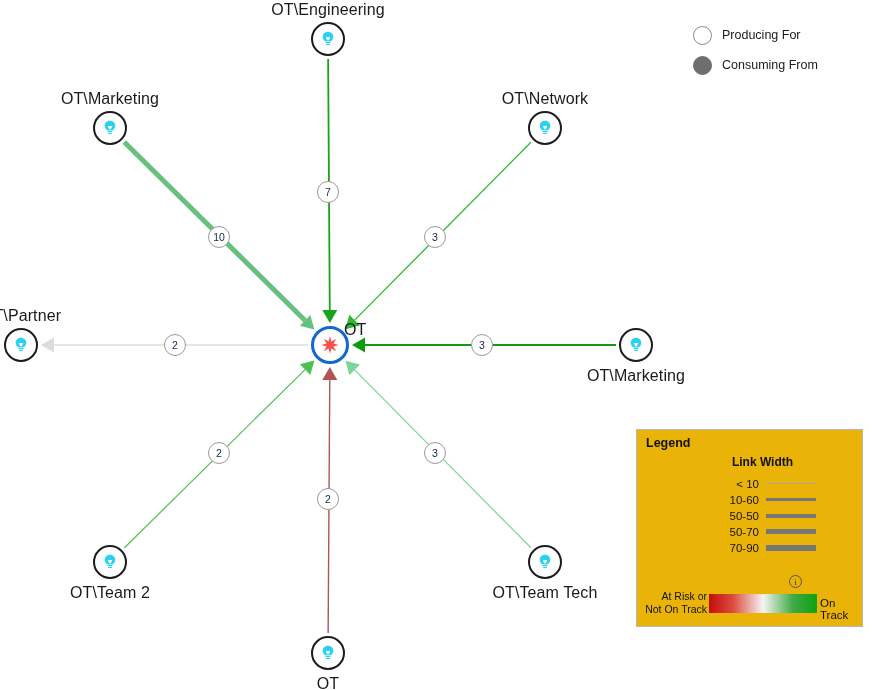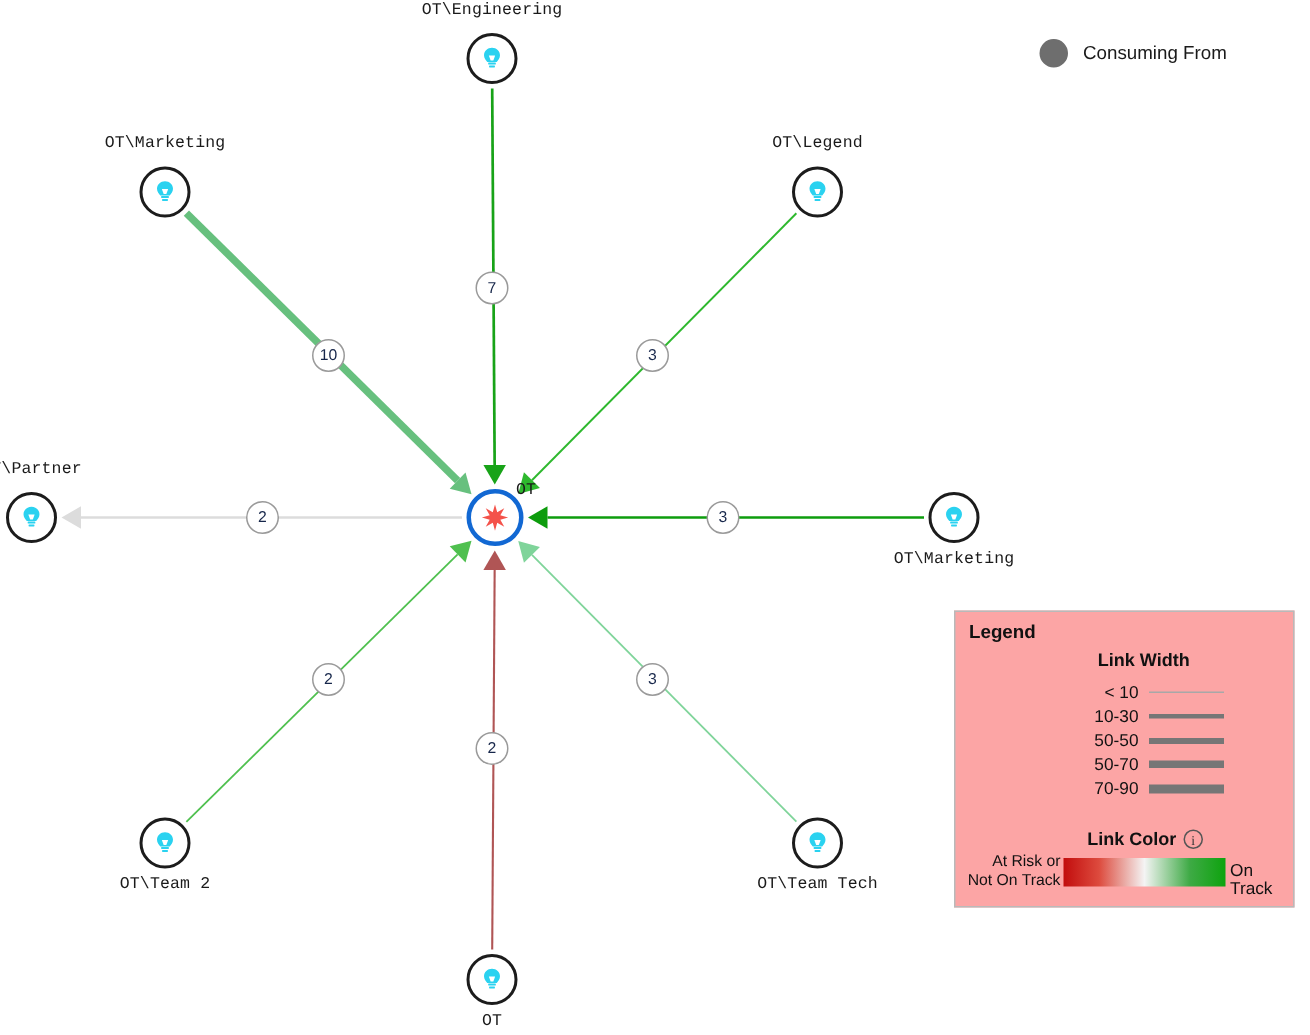--- a/index.html
+++ b/index.html
@@ -43,24 +43,23 @@
     width: 18px; height: 18px;
   }
   .node.center .star-icon {
     position: absolute;
     left: -10px; top: -10px;
     width: 20px; height: 20px;
   }
   .node-label {
     position: absolute;
     white-space: nowrap;
-    font-size: 11px;
+    font-size: 16px;
     color: #1a1a1a;
     letter-spacing: 0.1px;
-    font-family: Liberation Mono, monospace;
   }
   .node-label.above { transform: translate(-50%, -38px); left: 0; top: 0; }
   .node-label.below { transform: translate(-50%, 22px); left: 0; top: 0; }
   .node-label.right-top { transform: translate(14px, -24px); left: 0; top: 0; }
 
   
   .edge-badge {
     position: absolute;
     width: 22px; height: 22px;
     margin-left: -11px; margin-top: -11px;
@@ -90,24 +89,24 @@
     box-sizing: border-box;
     margin-right: 10px;
   }
   .flow-swatch.hollow { border: 1.5px solid #8a8a8a; background: #ffffff; }
   .flow-swatch.filled { background: #6e6e6e; border: 1.5px solid #6e6e6e; }
   .flow-label { font-size: 12.5px; color: #1a1a1a; }
 
   
   #legend-box {
     position: absolute;
-    left: 636px; top: 407px;
+    left: 636px; top: 429px;
     width: 227px; height: 198px;
     border: 1px solid #b9b9b9;
-    background: #fca5a5;
+    background: #eab308;
     box-sizing: border-box;
   }
   #legend-title {
     position: absolute; left: 9px; top: 6px;
     font-size: 12.5px; color: #111; font-weight: bold;
   }
   #lw-title {
     position: absolute; left: 0; right: 0; top: 25px;
     text-align: center;
     font-size: 12px; color: #111; font-weight: bold;
@@ -208,21 +207,21 @@
         <div class="node-label above">OT\Marketing</div>
       </div>
       <div class="node" style="left: 545px; top: 128px;">
         <div class="node-ring"></div>
         <div class="bulb-icon"><svg viewBox="0 0 24 24" width="18" height="18">
             <path fill="#2ad2f0" d="M12 2.4c-4.0 0-7.1 3.0-7.1 6.7 0 2.6 1.5 4.5 2.9 5.9h8.4c1.4-1.4 2.9-3.3 2.9-5.9 0-3.7-3.1-6.7-7.1-6.7z"></path>
             <rect fill="#2ad2f0" x="8.6" y="15.6" width="6.8" height="1.7" rx="0.5"></rect>
             <rect fill="#2ad2f0" x="9.4" y="18.2" width="5.2" height="1.7" rx="0.5"></rect>
             <path fill="#ffffff" d="M9.2 9.3h5.6l-1.6 4.4h-2.4z"></path>
           </svg></div>
-        <div class="node-label above">OT\Legend</div>
+        <div class="node-label above">OT\Network</div>
       </div>
       <div class="node" style="left: 21px; top: 345px;">
         <div class="node-ring"></div>
         <div class="bulb-icon"><svg viewBox="0 0 24 24" width="18" height="18">
             <path fill="#2ad2f0" d="M12 2.4c-4.0 0-7.1 3.0-7.1 6.7 0 2.6 1.5 4.5 2.9 5.9h8.4c1.4-1.4 2.9-3.3 2.9-5.9 0-3.7-3.1-6.7-7.1-6.7z"></path>
             <rect fill="#2ad2f0" x="8.6" y="15.6" width="6.8" height="1.7" rx="0.5"></rect>
             <rect fill="#2ad2f0" x="9.4" y="18.2" width="5.2" height="1.7" rx="0.5"></rect>
             <path fill="#ffffff" d="M9.2 9.3h5.6l-1.6 4.4h-2.4z"></path>
           </svg></div>
         <div class="node-label above">OT\Partner</div>
@@ -281,55 +280,58 @@
       <div class="edge-badge" style="left: 435px; top: 237px;">3</div>
       <div class="edge-badge" style="left: 175px; top: 345px;">2</div>
       <div class="edge-badge" style="left: 482px; top: 345px;">3</div>
       <div class="edge-badge" style="left: 219px; top: 453px;">2</div>
       <div class="edge-badge" style="left: 435px; top: 453px;">3</div>
       <div class="edge-badge" style="left: 328px; top: 499px;">2</div>
     </div>
 
   <div id="flow-legend">
     <div class="flow-row">
+      <span class="flow-swatch hollow"></span>
+      <span class="flow-label">Producing For</span>
+    </div>
+    <div class="flow-row">
       <span class="flow-swatch filled"></span>
       <span class="flow-label">Consuming From</span>
     </div>
   </div>
 
   <div id="legend-box">
     <div id="legend-title">Legend</div>
     <div id="lw-title">Link Width</div>
     <div id="lw-rows">
         <div class="lw-row" style="top: 46px;">
           <span class="lw-label">&lt; 10</span>
           <span class="lw-bar" style="width: 50px; height: 1px; background: rgb(168, 168, 168);"></span>
         </div>
         <div class="lw-row" style="top: 62px;">
-          <span class="lw-label">10-30</span>
+          <span class="lw-label">10-60</span>
           <span class="lw-bar" style="width: 50px; height: 3px; background: rgb(118, 118, 118);"></span>
         </div>
         <div class="lw-row" style="top: 78px;">
           <span class="lw-label">50-50</span>
           <span class="lw-bar" style="width: 50px; height: 4px; background: rgb(118, 118, 118);"></span>
         </div>
         <div class="lw-row" style="top: 94px;">
           <span class="lw-label">50-70</span>
           <span class="lw-bar" style="width: 50px; height: 5px; background: rgb(118, 118, 118);"></span>
         </div>
         <div class="lw-row" style="top: 110px;">
           <span class="lw-label">70-90</span>
           <span class="lw-bar" style="width: 50px; height: 6px; background: rgb(118, 118, 118);"></span>
         </div>
         <div class="lw-row" style="top: 126px; margin-top: 44px;">
           <span class="lw-label">&gt; 90</span>
           <span class="lw-bar" style="width: 50px; height: 8px; background: rgb(118, 118, 118);"></span>
         </div>
       </div>
-    <div id="lc-title">Link Color</div>
     <div id="info-icon">i</div>
     <div id="lc-left">
       <div>At Risk or</div>
       <div>Not On Track</div>
     </div>
     <div id="lc-gradient"></div>
     <div id="lc-right">On Track</div>
   </div>
 
 </div>

